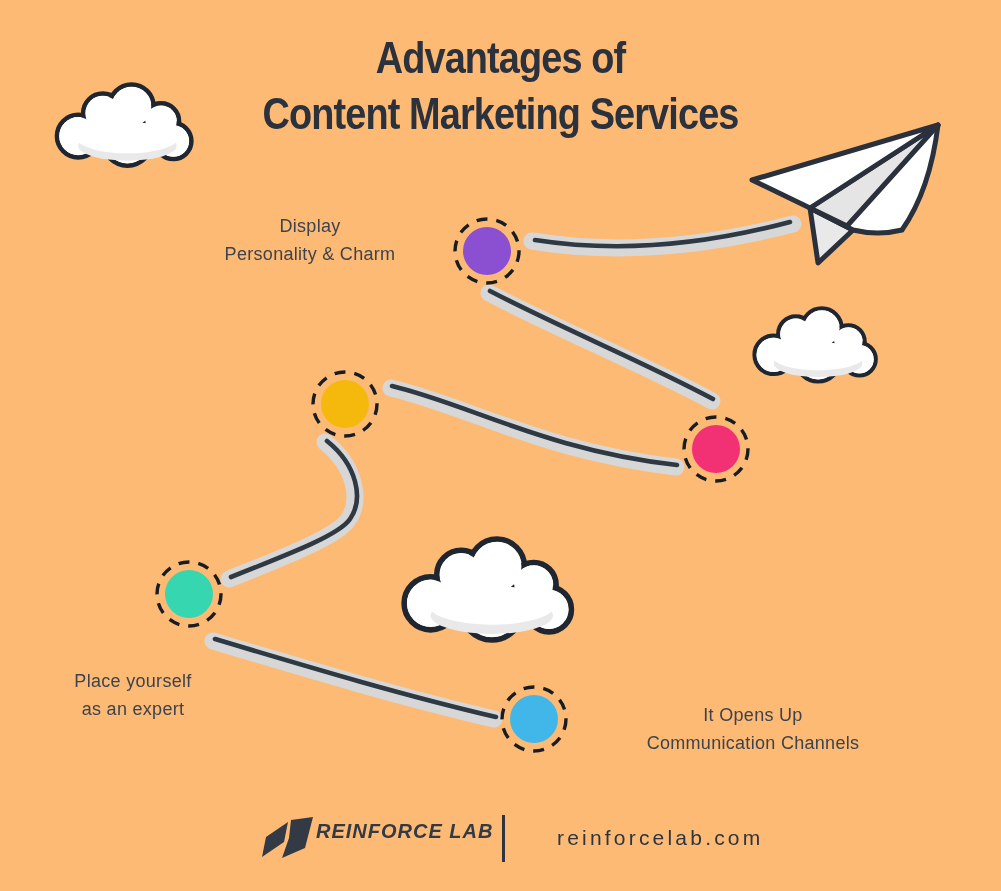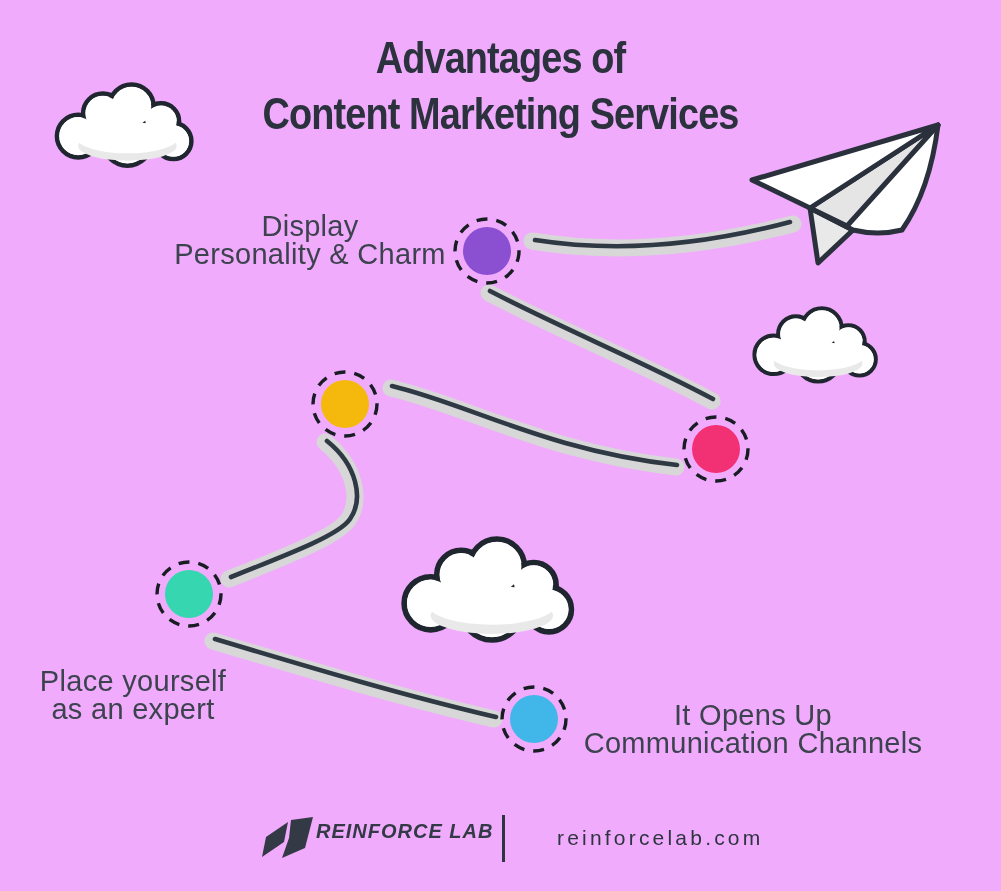--- a/index.html
+++ b/index.html
@@ -1,37 +1,37 @@
 <!DOCTYPE html>
 <html><head>
 <meta charset="utf-8">
 <style>
   html,body{margin:0;padding:0;background:#ffffff;}
   #canvas{
-    position:relative;width:1001px;height:891px;background:#f0abfc;overflow:hidden;
+    position:relative;width:1001px;height:891px;background:#fdba74;overflow:hidden;
     font-family:"Liberation Sans", sans-serif;
   }
   
   .title{
     position:absolute;top:30px;left:0;width:100%;text-align:center;
     color:#2b323d;font-weight:700;font-size:44px;line-height:56px;letter-spacing:-1px;
     transform:scaleX(0.86);
   }
   
   svg.layer{position:absolute;left:0;top:0;}
   .ribbon-gray{fill:none;stroke:#d7d7d7;stroke-width:17;stroke-linecap:round;}
   .ribbon-line{fill:none;stroke:#2e3943;stroke-width:4.6;stroke-linecap:round;}
   .cloud-stroke{stroke:#20262f;stroke-width:5.5;fill:#ffffff;}
   .cloud-fill{fill:#ffffff;stroke:none;}
   .plane-face{stroke:#2a313d;stroke-width:5;stroke-linejoin:round;stroke-linecap:round;}
   
   .node{position:absolute;width:70px;height:70px;}
   .node circle.ring{fill:none;stroke:#181d24;stroke-width:3.4;}
   .node-label{
-    position:absolute;color:#3d434e;font-size:29px;line-height:28px;
+    position:absolute;color:#3d434e;font-size:18px;line-height:28px;
     text-align:center;white-space:pre-line;letter-spacing:0.3px;
   }
   
   .footer-brand{
     position:absolute;left:316px;top:820px;color:#333a46;
     font-size:20px;font-weight:700;font-style:italic;letter-spacing:1px;
   }
   .footer-divider{position:absolute;left:502px;top:815px;width:3px;height:47px;background:#2e3540;}
   .footer-site{
     position:absolute;left:557px;top:826px;color:#2e3540;

